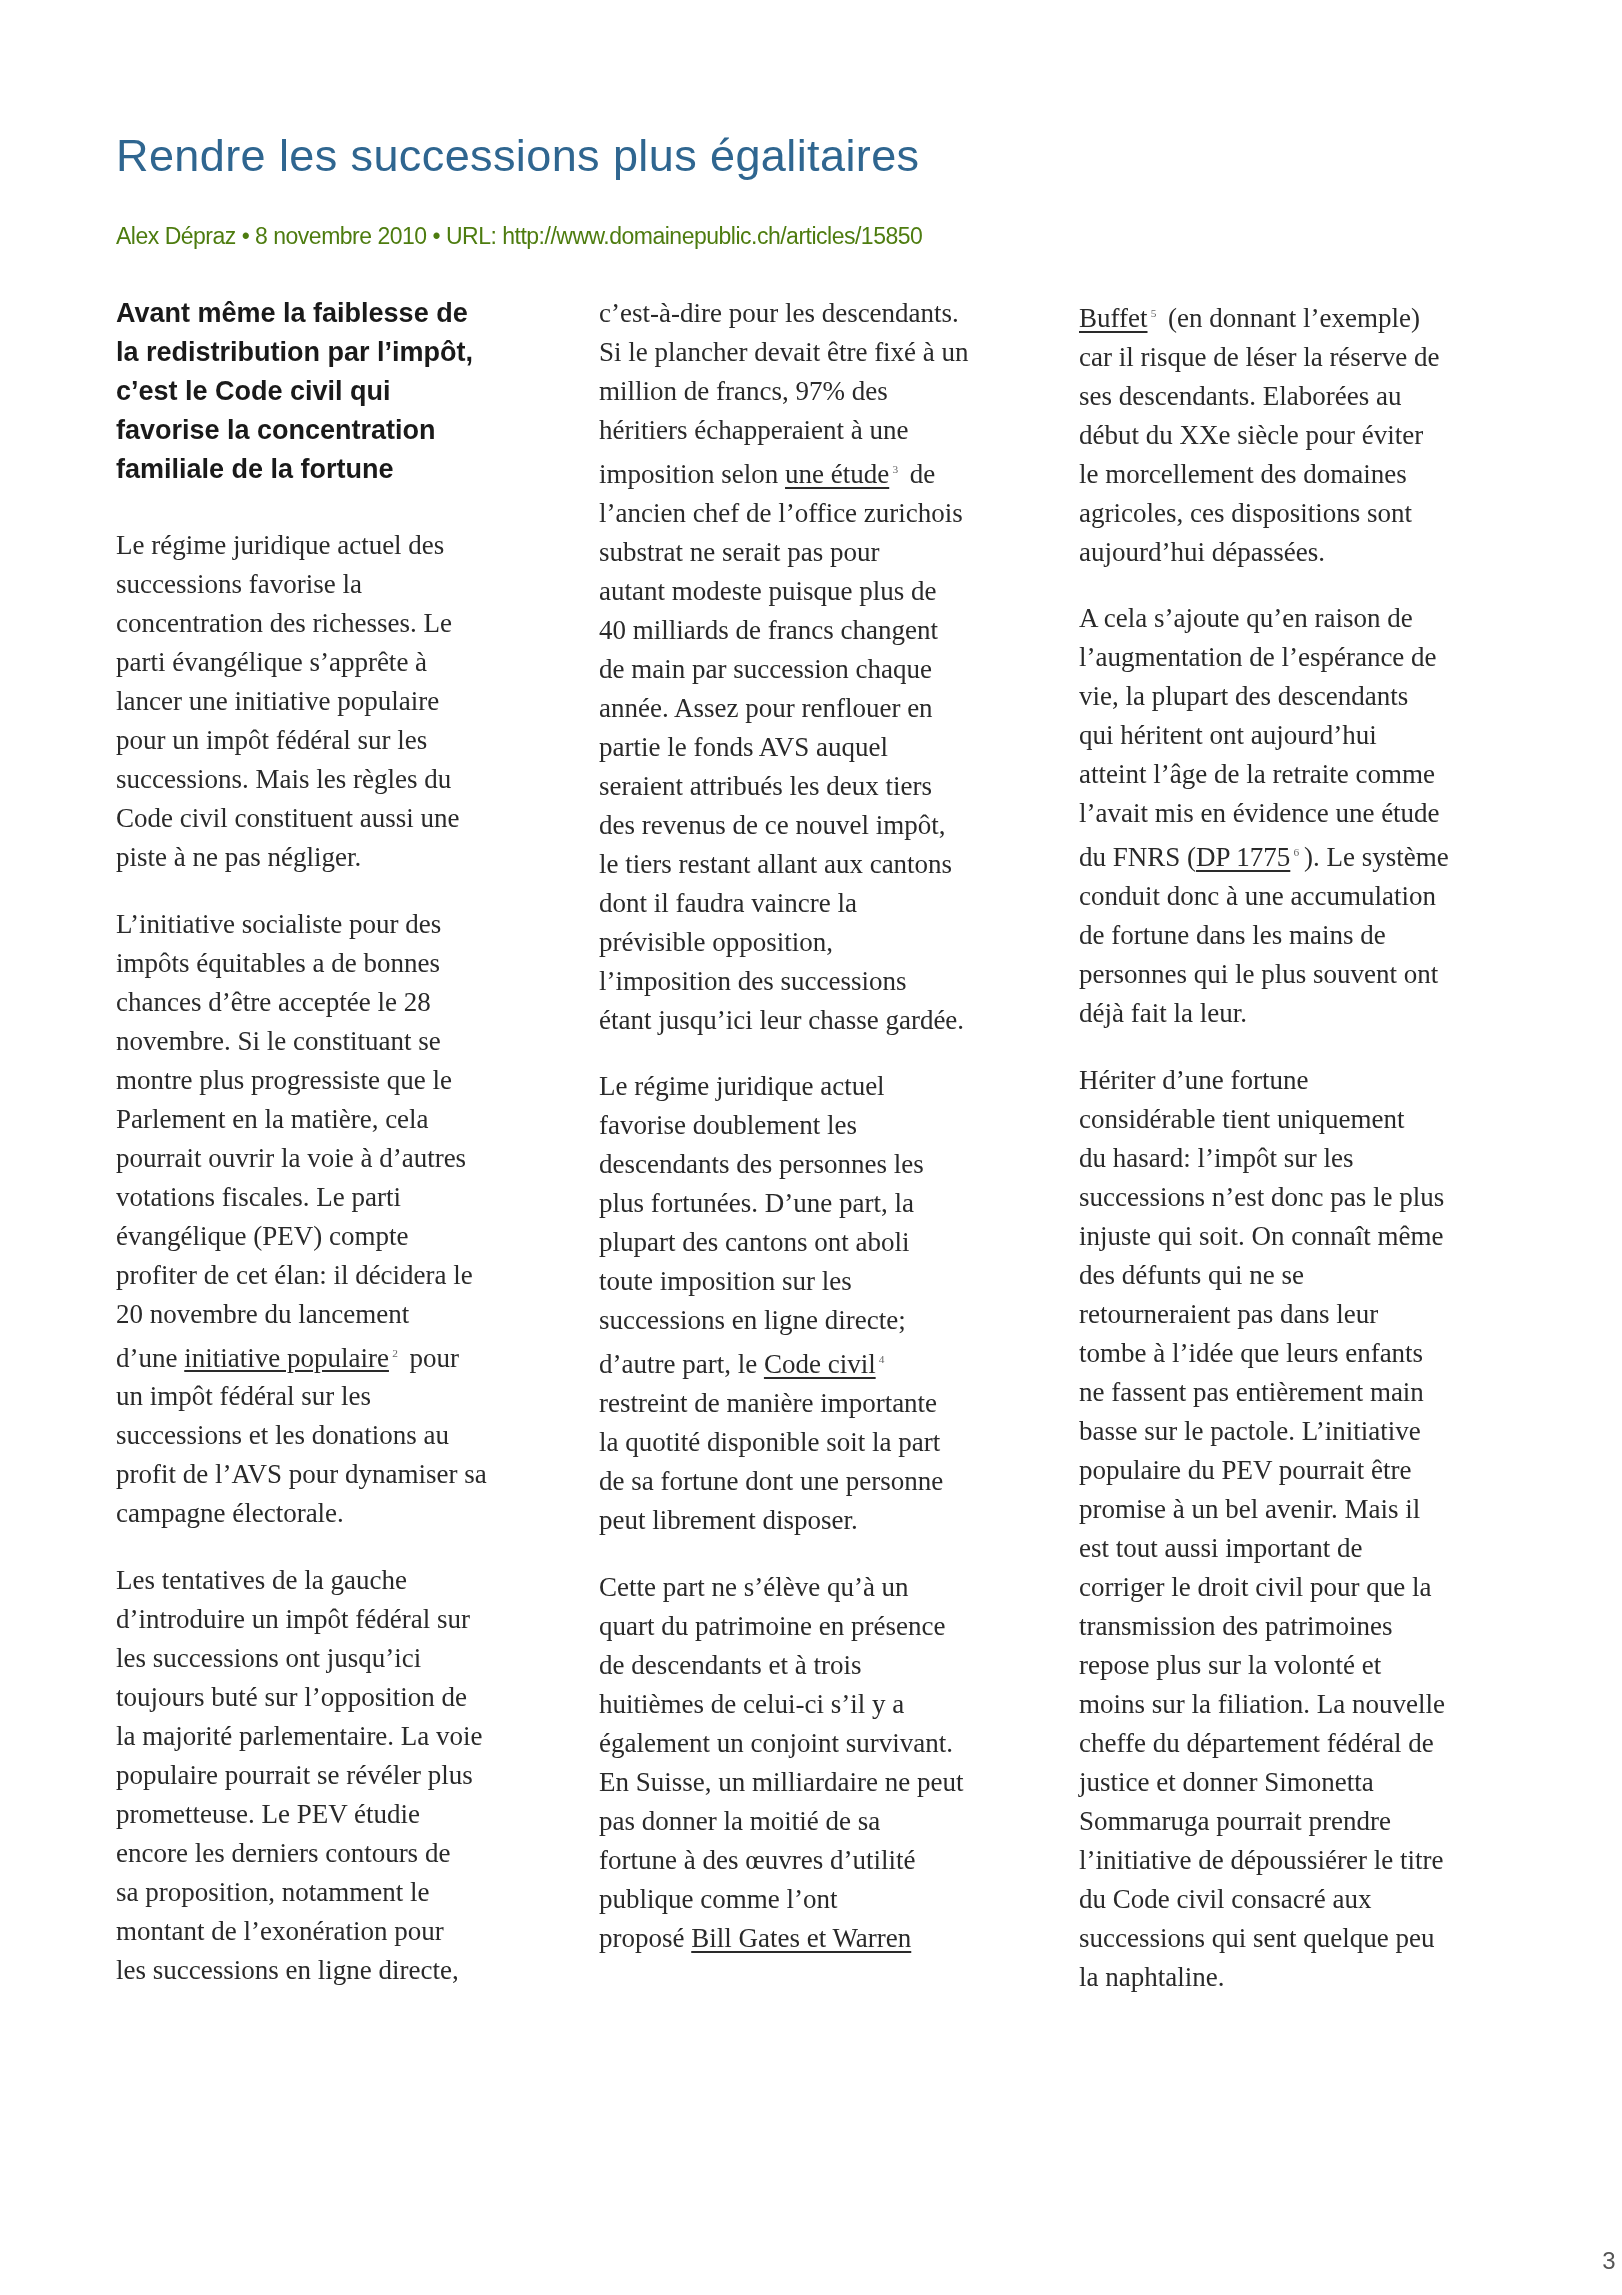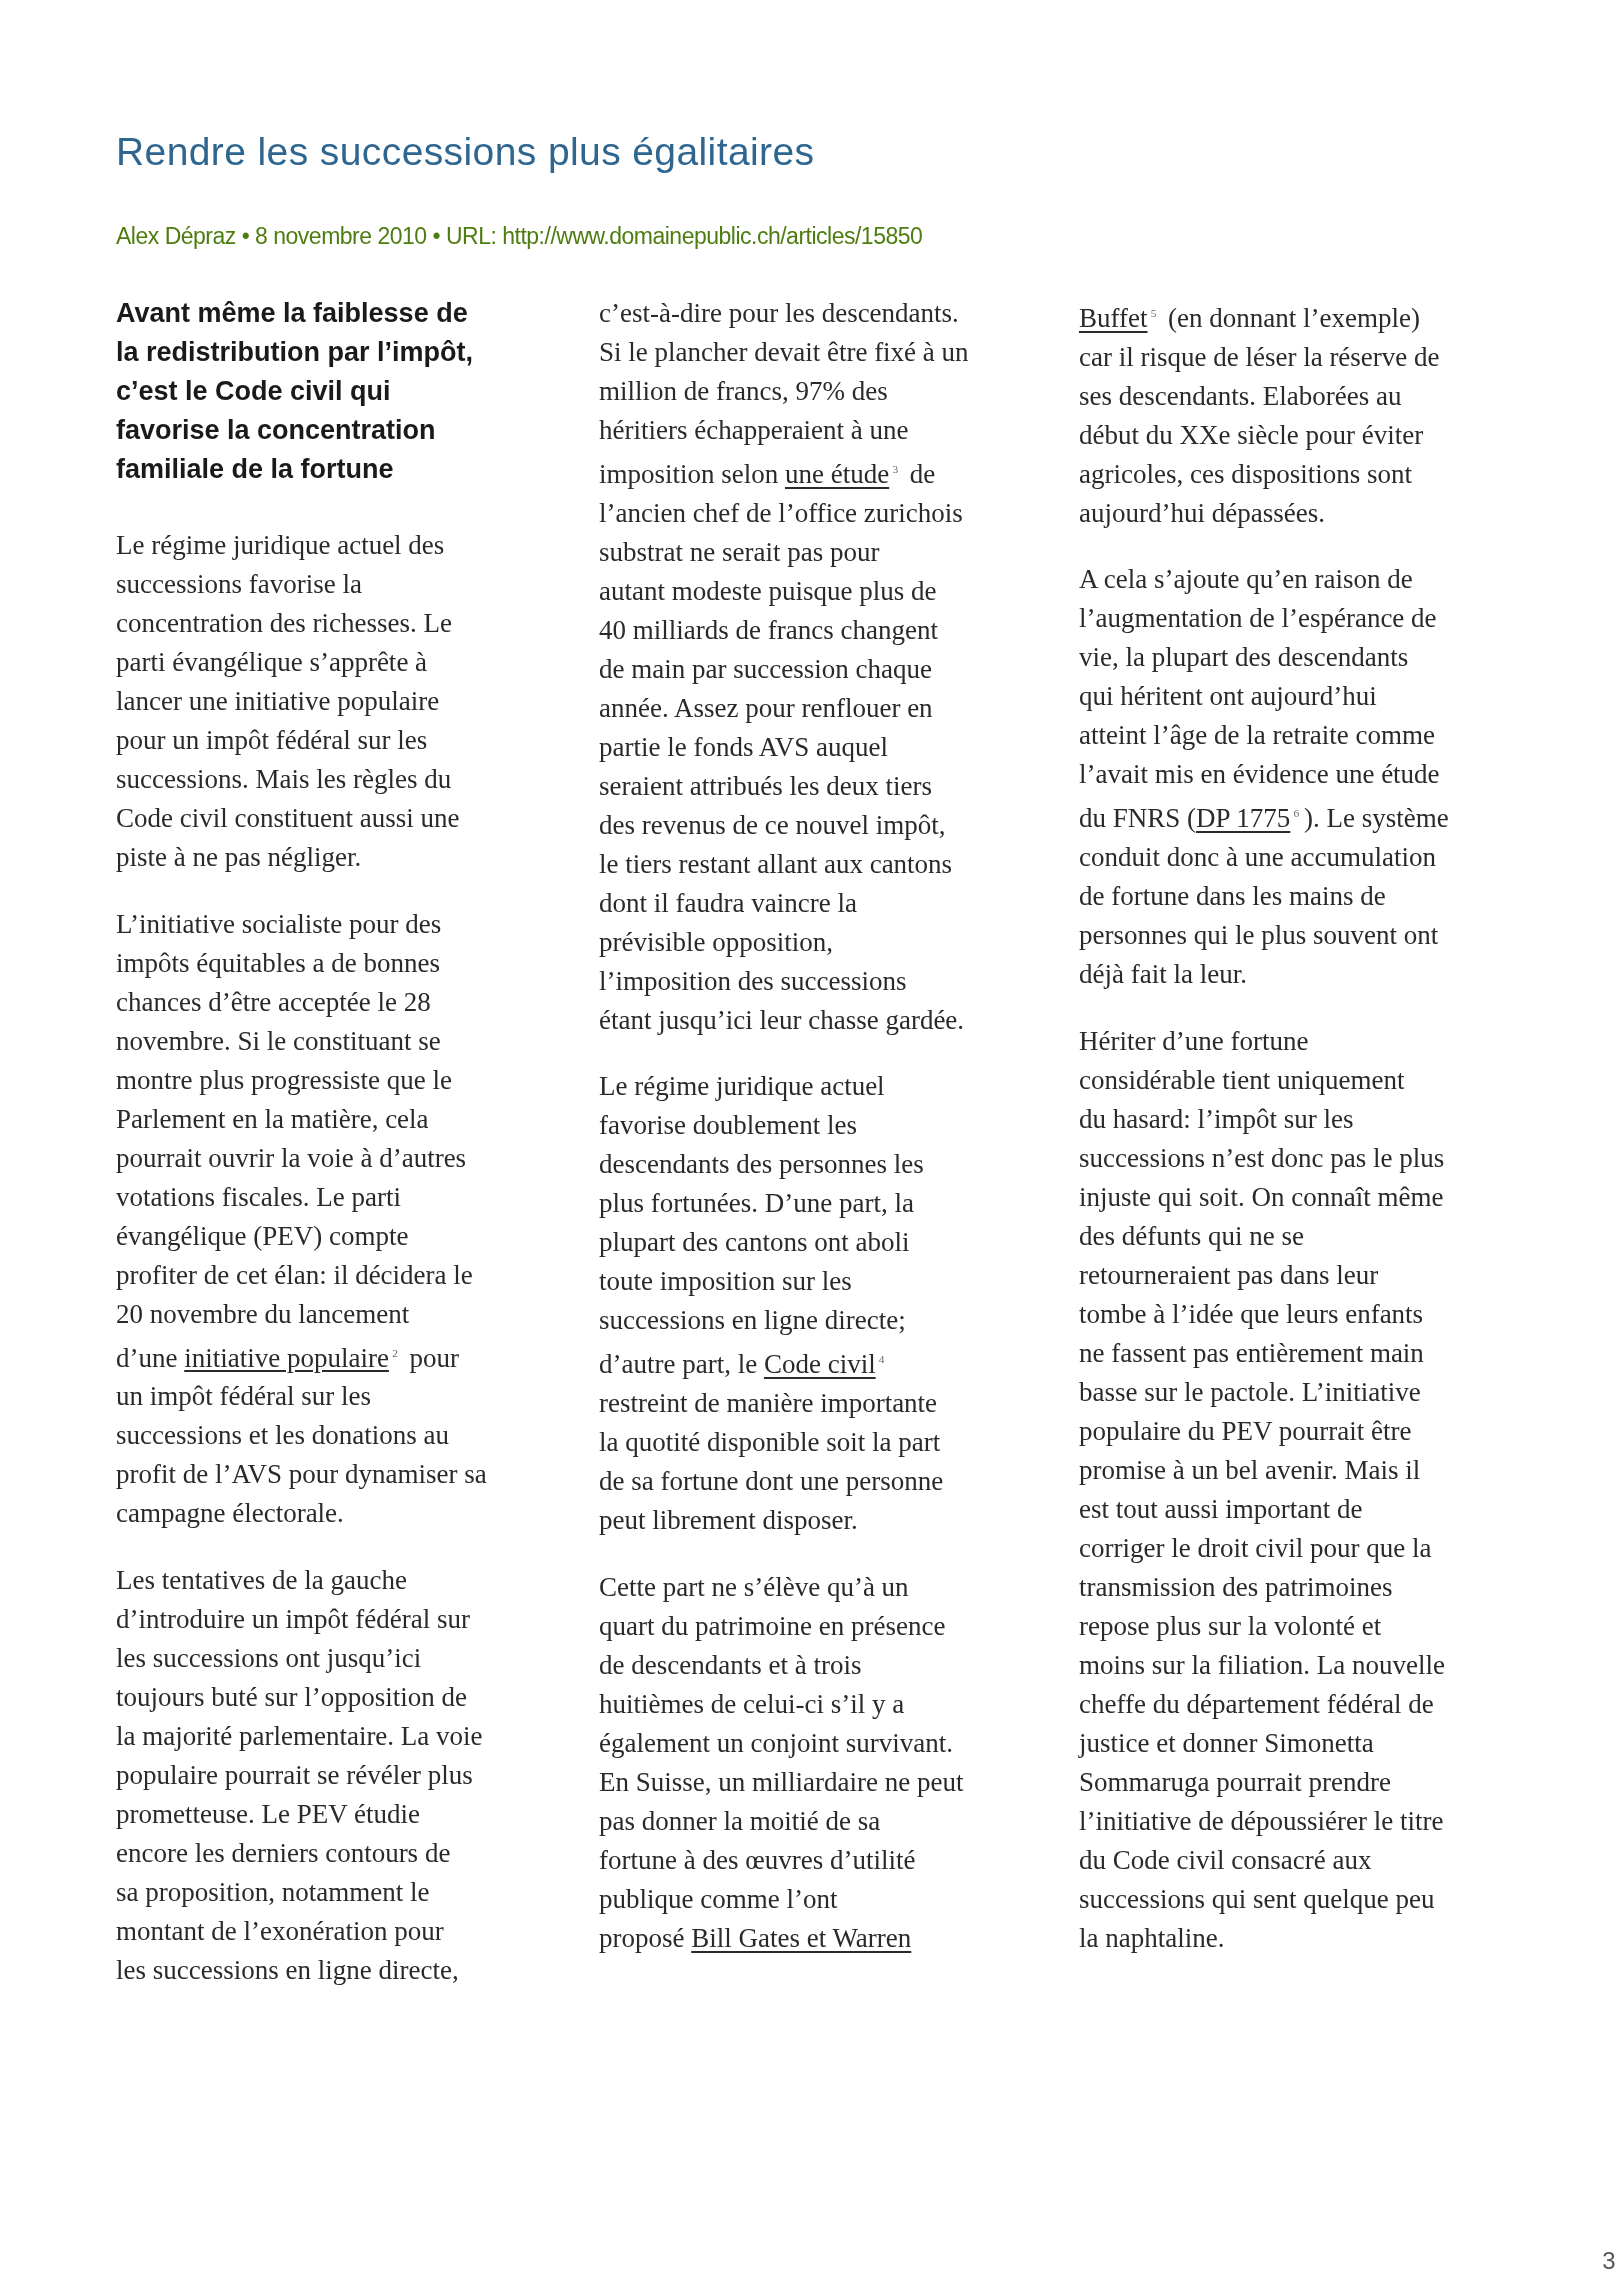--- a/index.html
+++ b/index.html
@@ -1,21 +1,21 @@
 <!DOCTYPE html>
 <html style="font-size:13px"><head>
   <meta charset="utf-8">
   <style>
     html, body { margin: 0; padding: 0; background: #ffffff; }
     body { width: 1622px; height: 2295px; position: relative; overflow: hidden; }
     .page { position: absolute; left: 0; top: 0; width: 1622px; height: 2295px; background: #fff; }
     .title {
       position: absolute; left: 116px; top: 130px;
       font-family: "Liberation Sans", sans-serif;
-      font-size: 39px; color: #2f6690; font-weight: normal; letter-spacing: 0.4px;
+      font-size: 45px; color: #2f6690; font-weight: normal; letter-spacing: 0.4px;
       white-space: nowrap; margin: 0;
     }
     .byline {
       position: absolute; left: 116px; top: 223px;
       font-family: "Liberation Sans", sans-serif;
       font-size: 23px; color: #4d7c0f; white-space: nowrap; letter-spacing: -0.5px;
     }
     .col { position: absolute; top: 294px; }
     .col1 { left: 116px; width: 438px; }
     .col2 { left: 599px; width: 438px; }
@@ -154,20 +154,21 @@
   </div>
 
   <div class="col col3">
     <div class="para">
       <span class="line">
         <a class="link">Buffet</a><sup class="fn">5</sup><span> (en donnant l’exemple)</span>
       </span>
       <span class="line">car il risque de léser la réserve de</span>
         <span class="line">ses descendants. Elaborées au</span>
         <span class="line">début du XXe siècle pour éviter</span>
+        <span class="line">le morcellement des domaines</span>
         <span class="line">agricoles, ces dispositions sont</span>
         <span class="line">aujourd’hui dépassées.</span>
     </div>
     <div class="para">
       <span class="line">A cela s’ajoute qu’en raison de</span>
         <span class="line">l’augmentation de l’espérance de</span>
         <span class="line">vie, la plupart des descendants</span>
         <span class="line">qui héritent ont aujourd’hui</span>
         <span class="line">atteint l’âge de la retraite comme</span>
         <span class="line">l’avait mis en évidence une étude</span>

